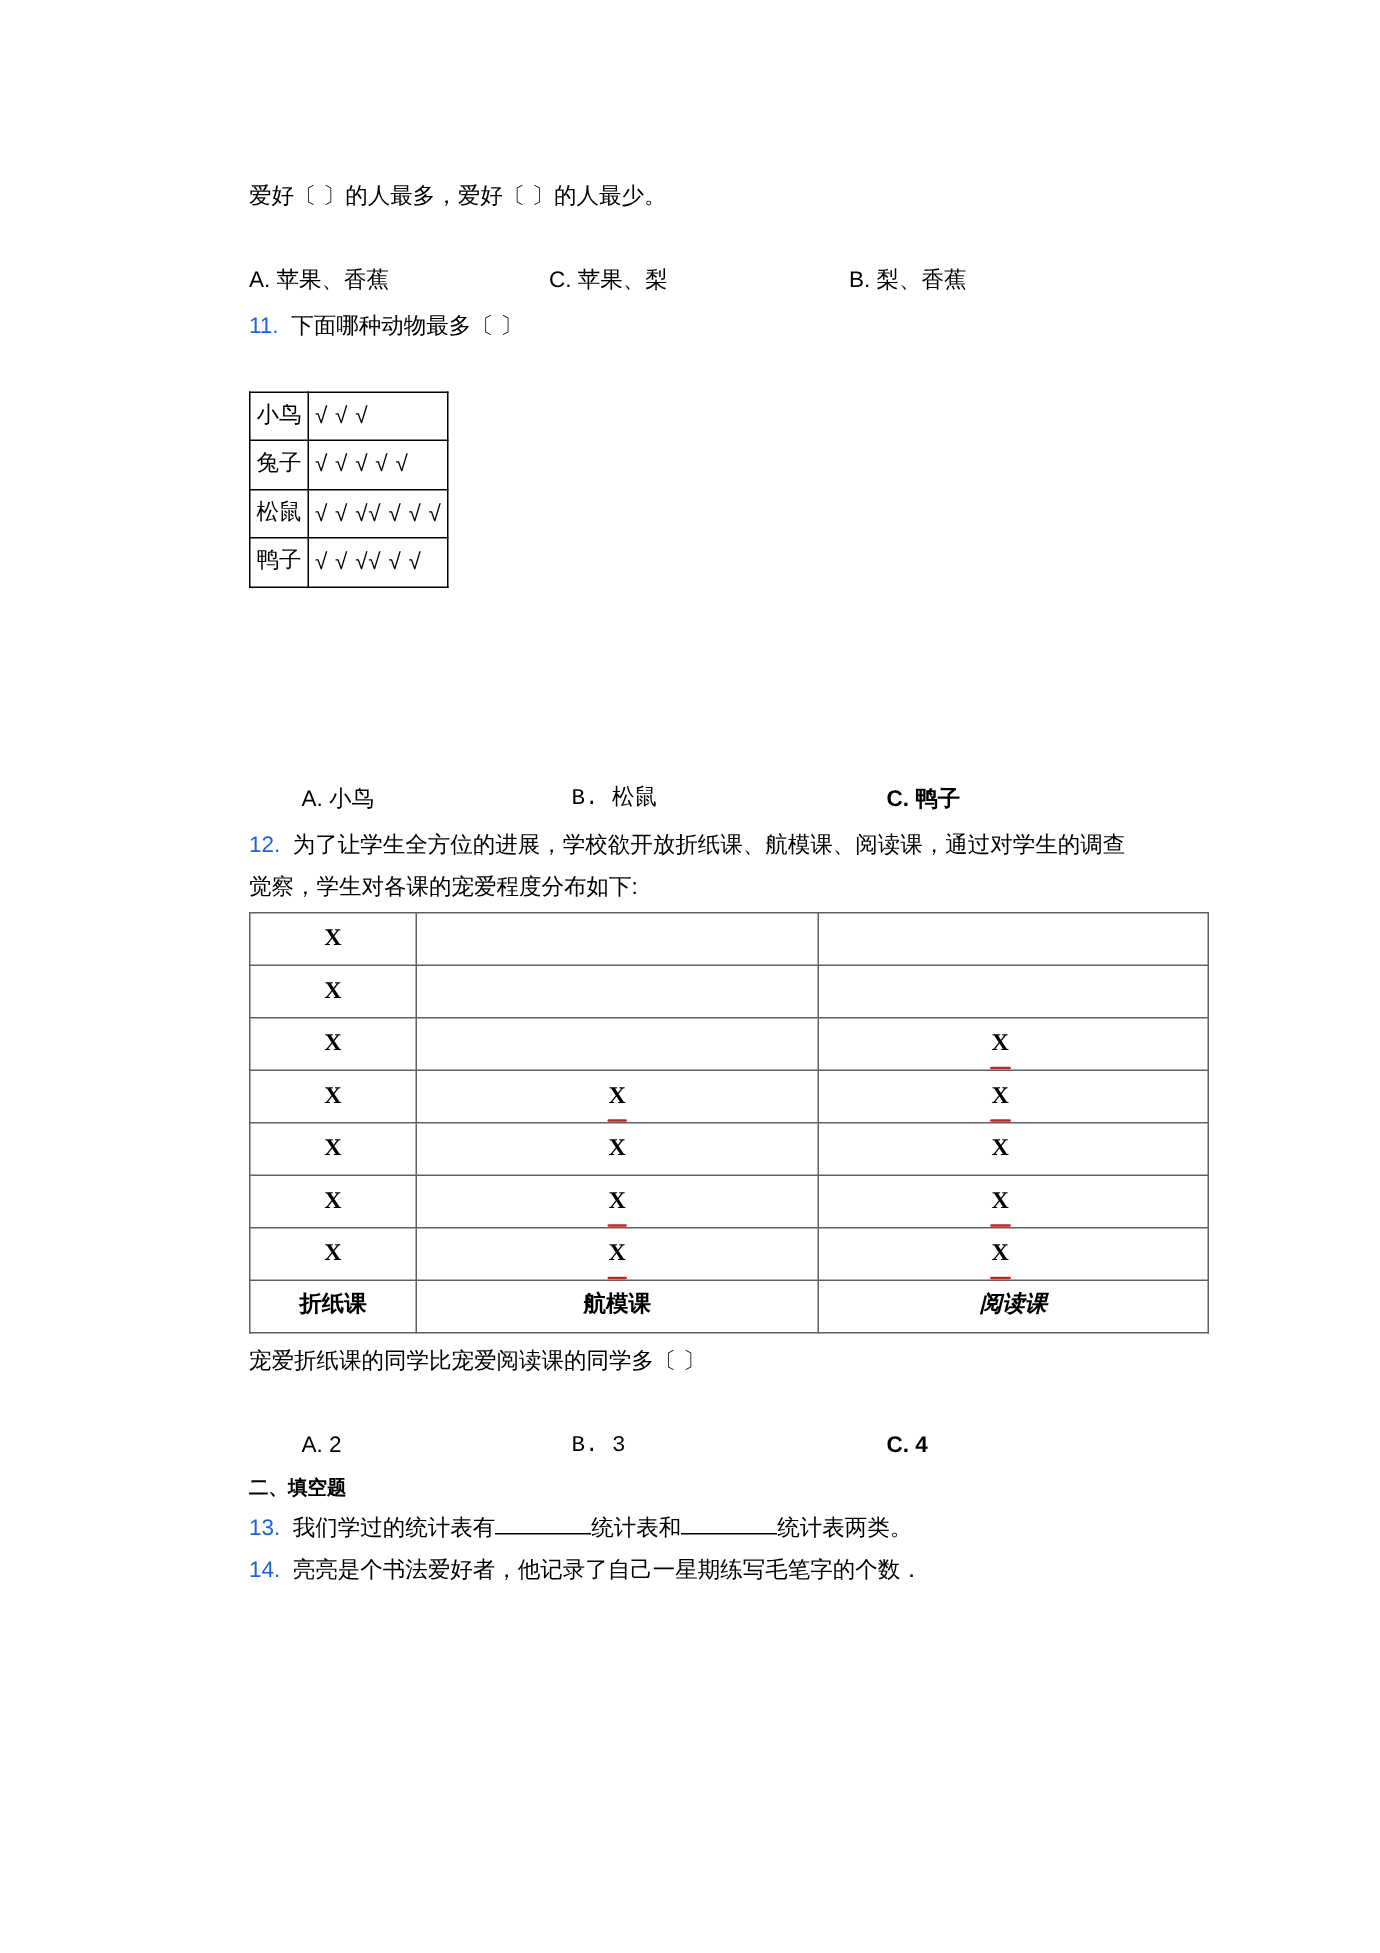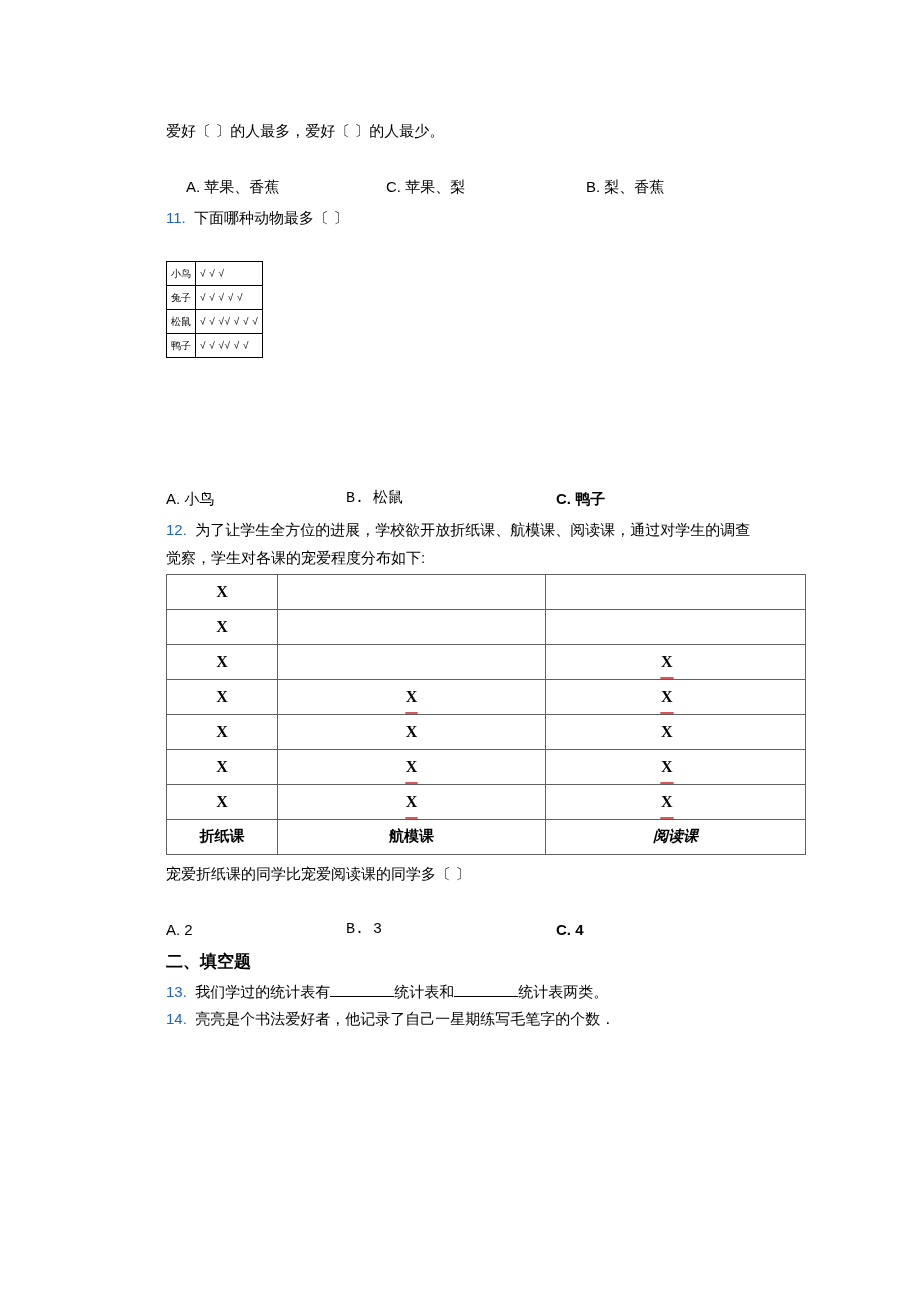--- a/index.html
+++ b/index.html
@@ -20,44 +20,44 @@
   }
   .q-line {
     margin: 2px 0;
   }
   .qnum {
     color: #1e63d6;
   }
   .options {
     display: flex;
     margin: 30px 0 6px 0;
-    justify-content: center;
   }
   .options > div {
     width: 200px;
   }
   .options3wide {
     display: flex;
     margin: 30px 0 6px 0;
+    justify-content: center;
   }
   .options3wide > div:nth-child(1) { width: 180px; }
   .options3wide > div:nth-child(2) { width: 210px; font-family: Liberation Mono, monospace; }
   .options3wide > div:nth-child(3) { width: 180px; font-weight: bold; }
 
   
   .animal-wrap {
     margin: 30px 0 8px 0;
   }
   .animal-table {
     border-collapse: collapse;
   }
   .animal-table td {
     border: 1px solid #000;
     padding: 3px 4px;
-    font-size: 10px;
+    font-size: 15px;
     white-space: nowrap;
   }
   .animal-label {
     font-family: "SimSun", "宋体", serif;
   }
   .animal-ticks {
     font-family: "Arial", sans-serif;
     letter-spacing: 0.5px;
   }
 
@@ -103,22 +103,23 @@
   }
   .xtable .hdr td {
     font-family: "SimSun", "宋体", serif;
     font-weight: bold;
     text-align: center;
     padding-left: 0;
   }
 
   .section-title {
     font-weight: bold;
-    font-size: 17px;
+    font-size: 13px;
     margin-top: 6px;
+    font-family: Liberation Mono, monospace;
   }
   .blank {
     display: inline-block;
     border-bottom: 1px solid #000;
     width: 64px;
     vertical-align: baseline;
     height: 14px;
   }
 </style>
 </head>

